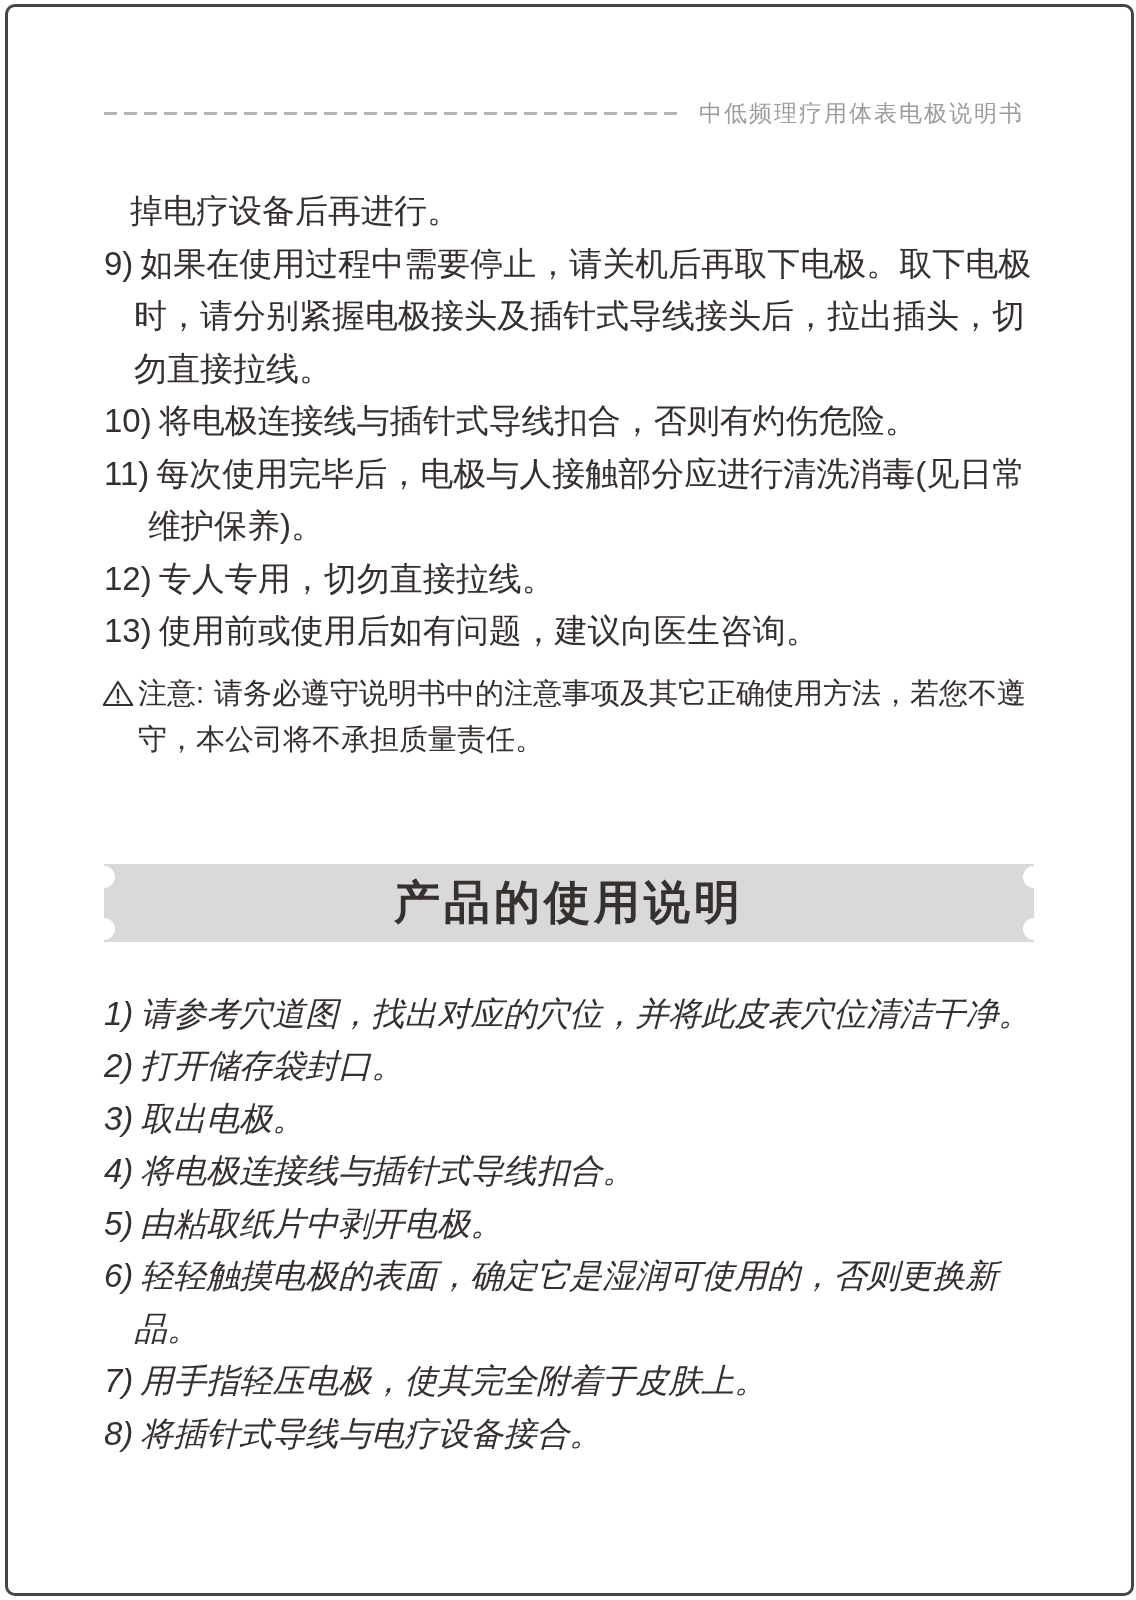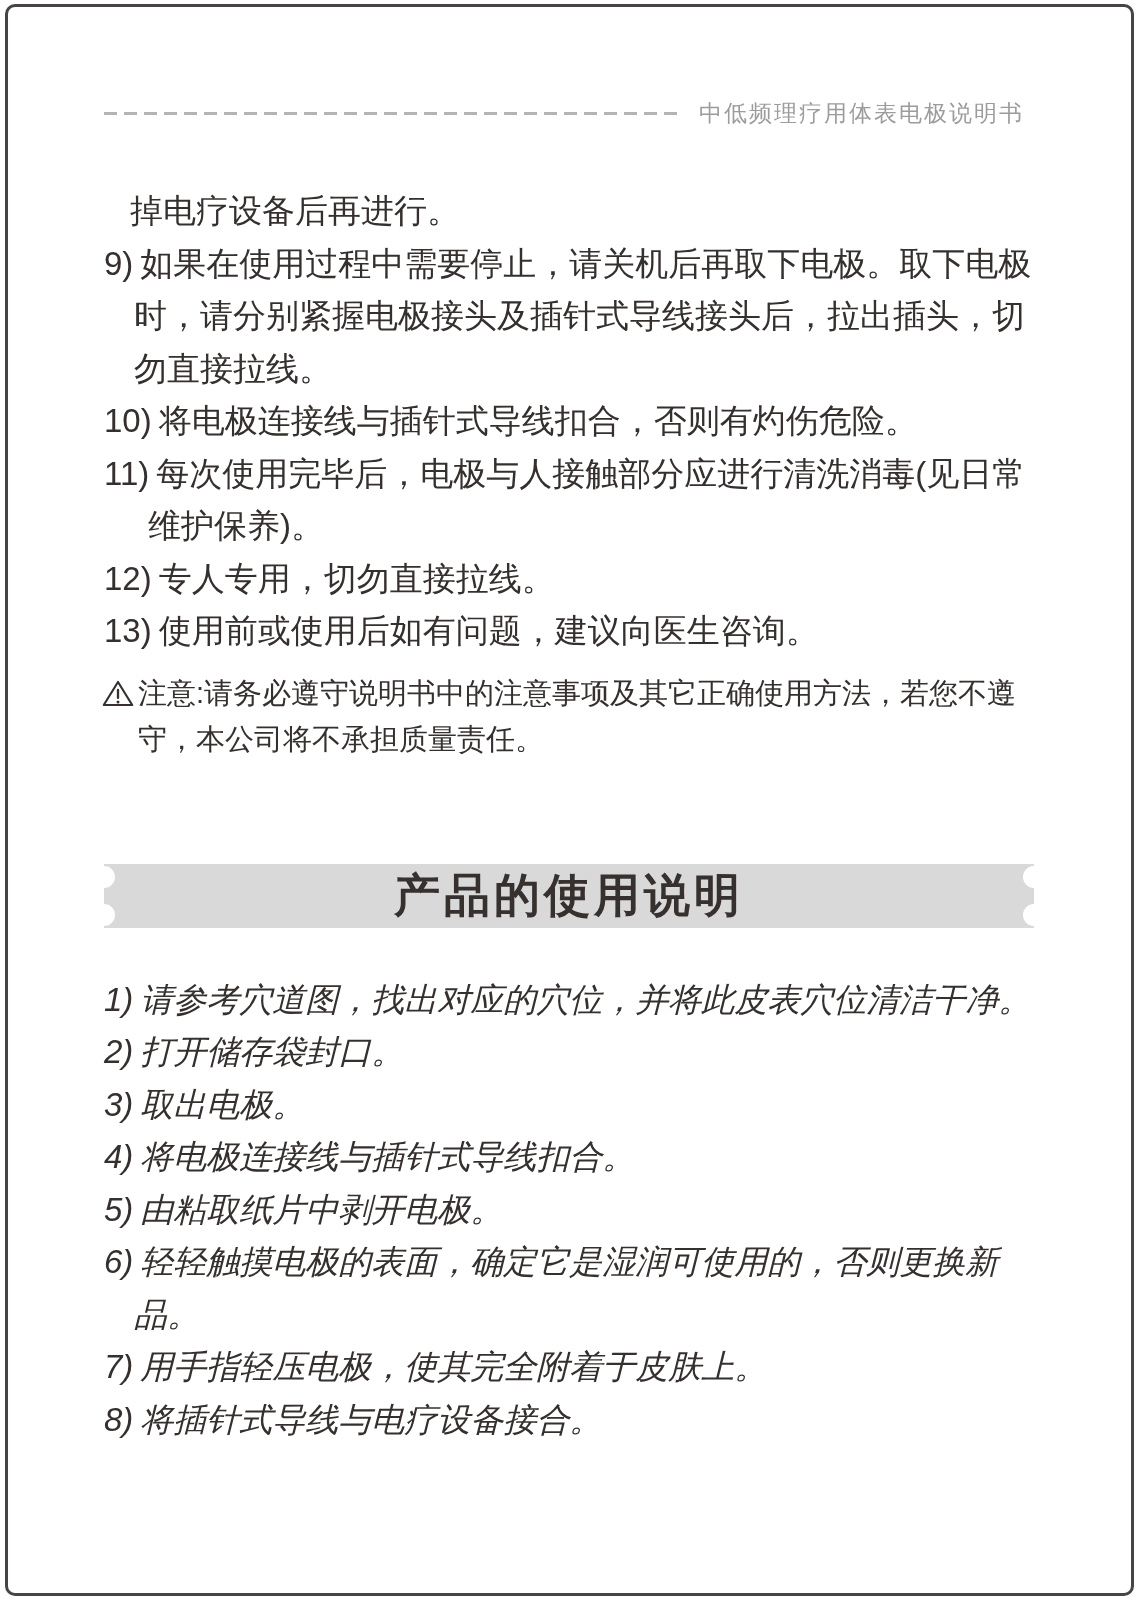--- a/index.html
+++ b/index.html
@@ -53,24 +53,24 @@
     padding-left: 34px;
     position: relative;
   }
   .warn-icon {
     position: absolute;
     left: -2px;
     top: 9px;
     width: 32px;
     height: 29px;
   }
-  .note-label { }
+  .note-label { margin-right: 10px; }
   .banner {
     margin-top: 102px;
-    height: 64px;
+    height: 78px;
     background: #d9d9d9;
     position: relative;
     display: flex;
     align-items: center;
     justify-content: center;
   }
   .banner-title {
     font-size: 46px;
     font-weight: bold;
     color: #36302e;

